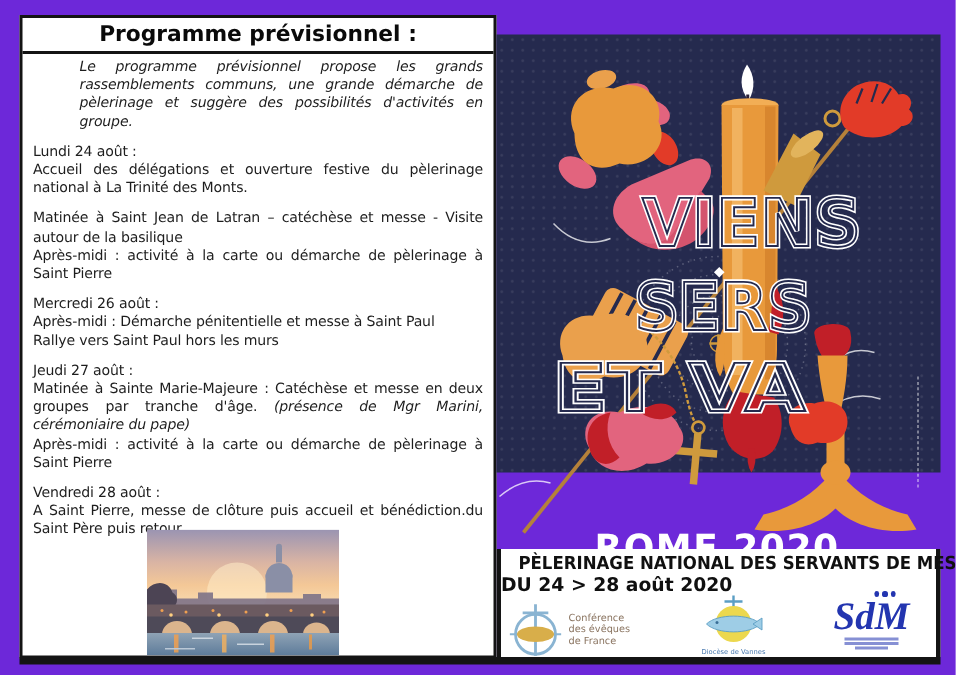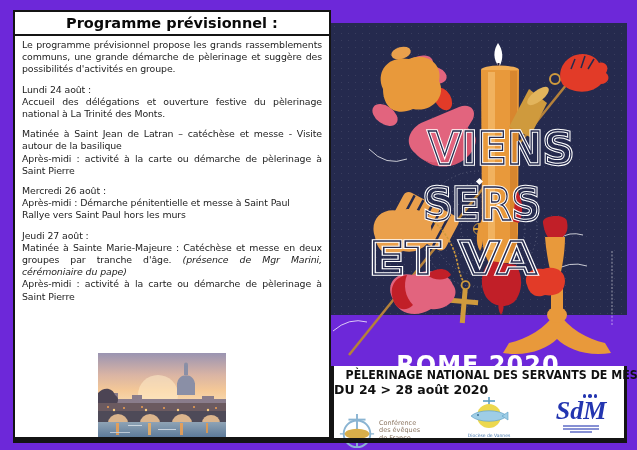--- a/index.html
+++ b/index.html
@@ -6,21 +6,21 @@
   .page{position:relative;width:637px;height:450px;background:#6d28d9;overflow:hidden;
         font-family:"DejaVu Sans","Liberation Sans",sans-serif;padding-left:20px;}
 
   
   .left-panel{position:absolute;left:13px;top:10px;width:318px;height:429px;
               border:2px solid #141414;box-sizing:border-box;background:#ffffff;}
   .title-box{height:22px;border-bottom:2px solid #141414;display:flex;align-items:center;
              justify-content:center;font-weight:bold;font-size:14.5px;color:#0a0a0a;}
   .panel-body{padding:3px 7px 0 7px;font-size:9.4px;line-height:12.2px;letter-spacing:-0.1px;
               color:#1d1d1d;text-align:justify;}
-  .intro{}
+  .intro{font-style:italic;margin-left:31px;}
   .day{margin-top:8px;}
   .day-heading{font-weight:normal;text-align:left;}
   .day-line{text-align:justify;}
   .seg-italic{font-style:italic;}
   .photo{position:absolute;left:83px;top:341px;width:128px;height:84px;overflow:hidden;}
 
   
   .poster{position:absolute;left:331px;top:23px;width:296px;height:292px;background:#252a4e;
           background-image:radial-gradient(rgba(255,255,255,0.09) 0.8px, transparent 1px);
           background-size:7px 7px;}
@@ -33,21 +33,21 @@
             font-family:"DejaVu Sans",sans-serif;font-weight:bold;font-size:44px;}
   .rome{fill:#ffffff;font-family:"DejaVu Sans",sans-serif;font-weight:bold;font-size:24px;letter-spacing:1px;}
 
   
   .band{position:absolute;left:331px;top:366px;width:296px;height:72px;background:#ffffff;
         border-left:3px solid #141414;border-right:3px solid #141414;box-sizing:border-box;}
   .band-line1{margin-top:2px;text-align:center;font-weight:bold;font-size:12px;color:#101010;
               white-space:nowrap;transform:scaleX(0.92);transform-origin:center;}
   .band-line2{text-align:left;font-weight:bold;font-size:12.5px;color:#101010;}
   .logos{position:relative;height:40px;}
-  .logo-cef{position:absolute;left:4px;top:15px;display:flex;align-items:center;gap:3px;}
+  .logo-cef{position:absolute;left:4px;top:4px;display:flex;align-items:center;gap:3px;}
   .cef-text{font-size:6.5px;line-height:7.5px;color:#8a7460;}
   .logo-vannes{position:absolute;left:123px;top:-1px;width:64px;text-align:center;}
   .vannes-caption{font-size:4.5px;color:#4a7ab0;margin-top:-1px;}
   .logo-sdm{position:absolute;right:8px;top:1px;width:70px;text-align:center;}
   .sdm-text{position:relative;display:inline-block;color:#2335b0;font-weight:bold;font-style:italic;
             font-size:26px;line-height:26px;font-family:Liberation Serif, serif;}
   .sdm-dots{position:absolute;top:-4px;left:27px;display:flex;gap:2px;}
   .sdm-dots i{width:3.5px;height:3.5px;border-radius:50%;background:#2335b0;display:block;}
   .sdm-caption{margin:1px auto 0 auto;width:36px;}
   .sdm-caption i{display:block;height:2px;background:rgba(35,53,176,0.55);margin-bottom:1px;}
@@ -74,20 +74,24 @@
           </div>
           <div class="day">
             <div class="day-heading">Mercredi 26 août :</div>
             <div class="day-line"><span>Après-midi : Démarche pénitentielle et messe à Saint Paul</span></div>
             <div class="day-line"><span>Rallye vers Saint Paul hors les murs</span></div>
           </div>
           <div class="day">
             <div class="day-heading">Jeudi 27 août :</div>
             <div class="day-line"><span>Matinée à Sainte Marie-Majeure : Catéchèse  et messe en deux groupes par tranche d'âge. </span><span class="seg-italic">(présence de Mgr Marini, cérémoniaire du pape)</span></div>
             <div class="day-line"><span>Après-midi : activité à la carte ou démarche de pèlerinage à Saint Pierre</span></div>
+          </div>
+          <div class="day">
+            <div class="day-heading">Vendredi 28 août :</div>
+            <div class="day-line"><span>A Saint Pierre, messe de clôture puis accueil et bénédiction.du Saint Père puis retour</span></div>
           </div>
         </div>
     </div>
 
     <div class="photo">
       <svg width="128" height="84" viewBox="0 0 128 84">
         <defs>
           <linearGradient id="sky" x1="0" y1="0" x2="0" y2="1">
             <stop offset="0" stop-color="#9a94b2"></stop>
             <stop offset="0.35" stop-color="#d9b4a4"></stop>

